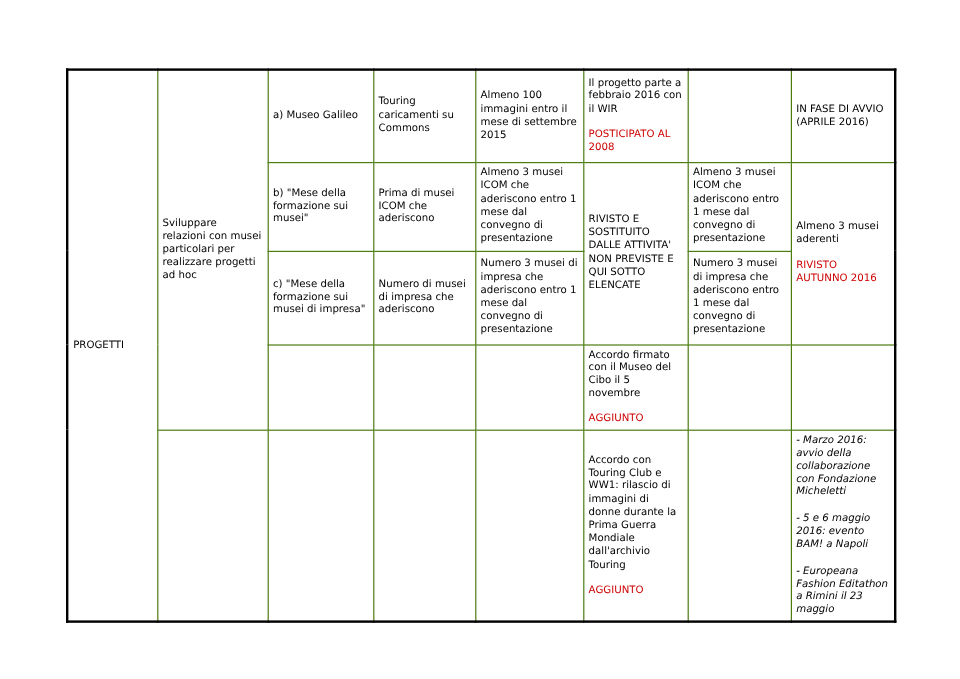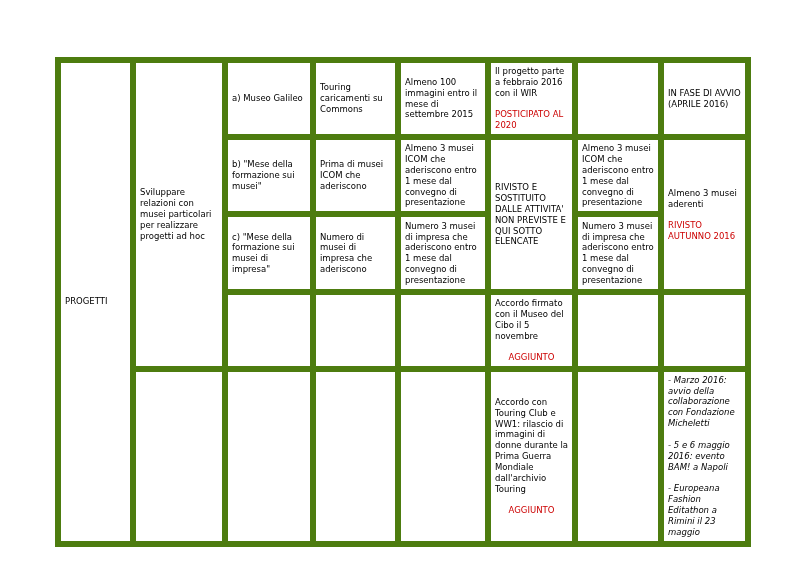--- a/index.html
+++ b/index.html
@@ -18,36 +18,36 @@
   table.grid {
     position: absolute;
     left: 55px;
     top: 57px;
     border-collapse: collapse;
     table-layout: fixed;
     width: 690px;
     border: 2px solid #000000;
   }
   table.grid td {
-    border: 6px solid #4d7c0f;
+    border: 1px solid #4d7c0f;
     padding: 3px 4px;
     font-size: 8.5px;
     line-height: 1.28;
     color: #000000;
     vertical-align: middle;
     overflow: hidden;
     word-wrap: break-word;
   }
   td.vtop { vertical-align: top; }
   .flag {
     color: #cc0000;
     font-weight: normal;
   }
   .gap { margin-top: 10px; }
-  .center { text-align: center; }
+  .center { }
   .prewrap { white-space: pre-line; font-style: italic; }
   tr.r1 { height: 77px; }
   tr.r2 { height: 74px; }
   tr.r3 { height: 78px; }
   tr.r4 { height: 64px; }
   tr.r5 { height: 125px; }
 </style>
 </head>
 <body>
 
@@ -65,21 +65,21 @@
     </colgroup>
     <tbody>
         <tr class="r1">
       <td class="vtop" rowspan="5">PROGETTI</td>
       <td rowspan="4">Sviluppare relazioni con musei particolari per realizzare progetti ad hoc</td>
       <td>a) Museo Galileo</td>
       <td>Touring caricamenti su Commons</td>
       <td>Almeno 100 immagini entro il mese di settembre 2015</td>
       <td>
         <div>Il progetto parte a febbraio 2016 con il WIR</div>
-        <div class="flag gap">POSTICIPATO AL 2020</div>
+        <div class="flag gap">POSTICIPATO AL 2008</div>
       </td>
       <td></td>
       <td class="flag">IN FASE DI AVVIO (APRILE 2016)</td>
     </tr>
     <tr class="r2">
       <td>b) "Mese della formazione sui musei"</td>
       <td>Prima di musei ICOM che aderiscono</td>
       <td>Almeno 3 musei ICOM che aderiscono entro 1 mese dal convegno di presentazione</td>
       <td class="flag" rowspan="2">RIVISTO E SOSTITUITO DALLE ATTIVITA' NON PREVISTE E QUI SOTTO ELENCATE</td>
       <td>Almeno 3 musei ICOM che aderiscono entro 1 mese dal convegno di presentazione</td>

